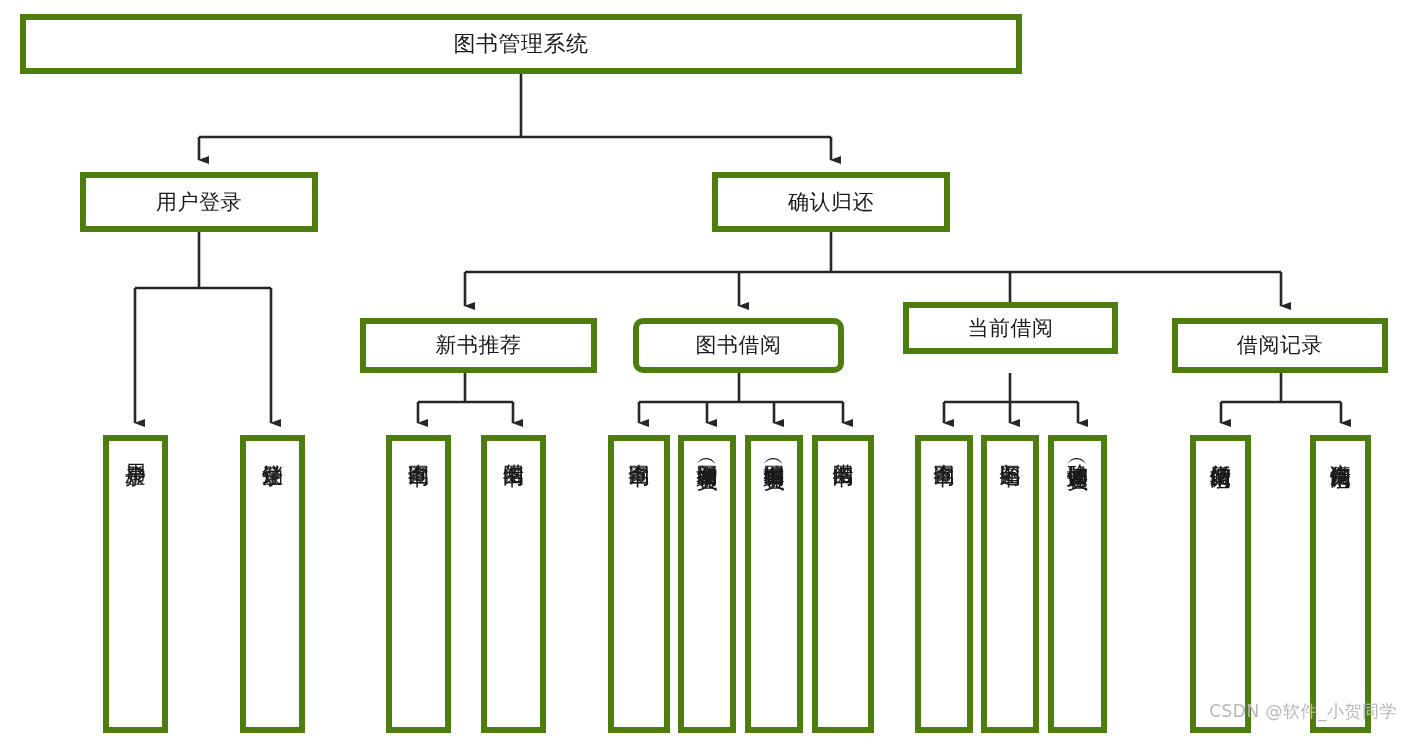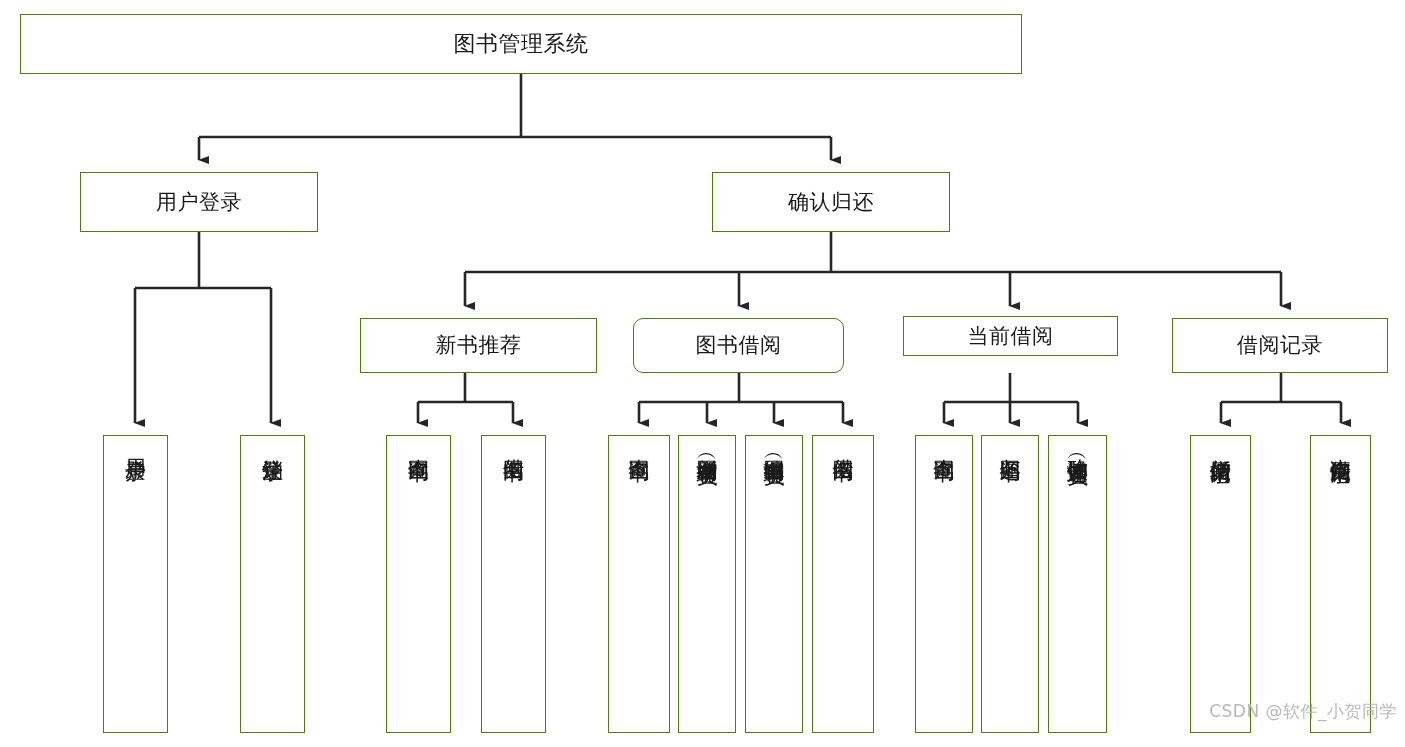--- a/index.html
+++ b/index.html
@@ -23,21 +23,21 @@
     left: 0;
     top: 0;
     width: 1405px;
     height: 747px;
     pointer-events: none;
   }
   .node {
     position: absolute;
     box-sizing: border-box;
     background: #ffffff;
-    border: 1px solid #4d7c0f;
+    border: 6px solid #4d7c0f;
     display: flex;
     align-items: center;
     justify-content: center;
     color: #1a1a1a;
     z-index: 2;
   }
   .node-label {
     display: block;
     text-align: center;
     line-height: 1.18;
@@ -140,21 +140,21 @@
   <div class="node horiz" style="left:712px; top:172px; width:238px; height:60px;">
     <span class="node-label">确认归还</span>
   </div>
 
   <div class="node horiz" style="left:360px; top:318px; width:237px; height:55px;">
     <span class="node-label">新书推荐</span>
   </div>
   <div class="node horiz" style="left:633px; top:318px; width:211px; height:55px;border-radius:10px;">
     <span class="node-label">图书借阅</span>
   </div>
-  <div class="node horiz" style="left:903px; top:316px; width:215px; height:40px;">
+  <div class="node horiz" style="left:903px; top:302px; width:215px; height:52px;">
     <span class="node-label">当前借阅</span>
   </div>
   <div class="node horiz" style="left:1172px; top:318px; width:216px; height:55px;">
     <span class="node-label">借阅记录</span>
   </div>
 
   <div class="node vert" style="left:103px; top:435px; width:65px; height:298px;">
     <span class="node-label">用户登录</span>
   </div>
   <div class="node vert" style="left:240px; top:435px; width:65px; height:298px;">

